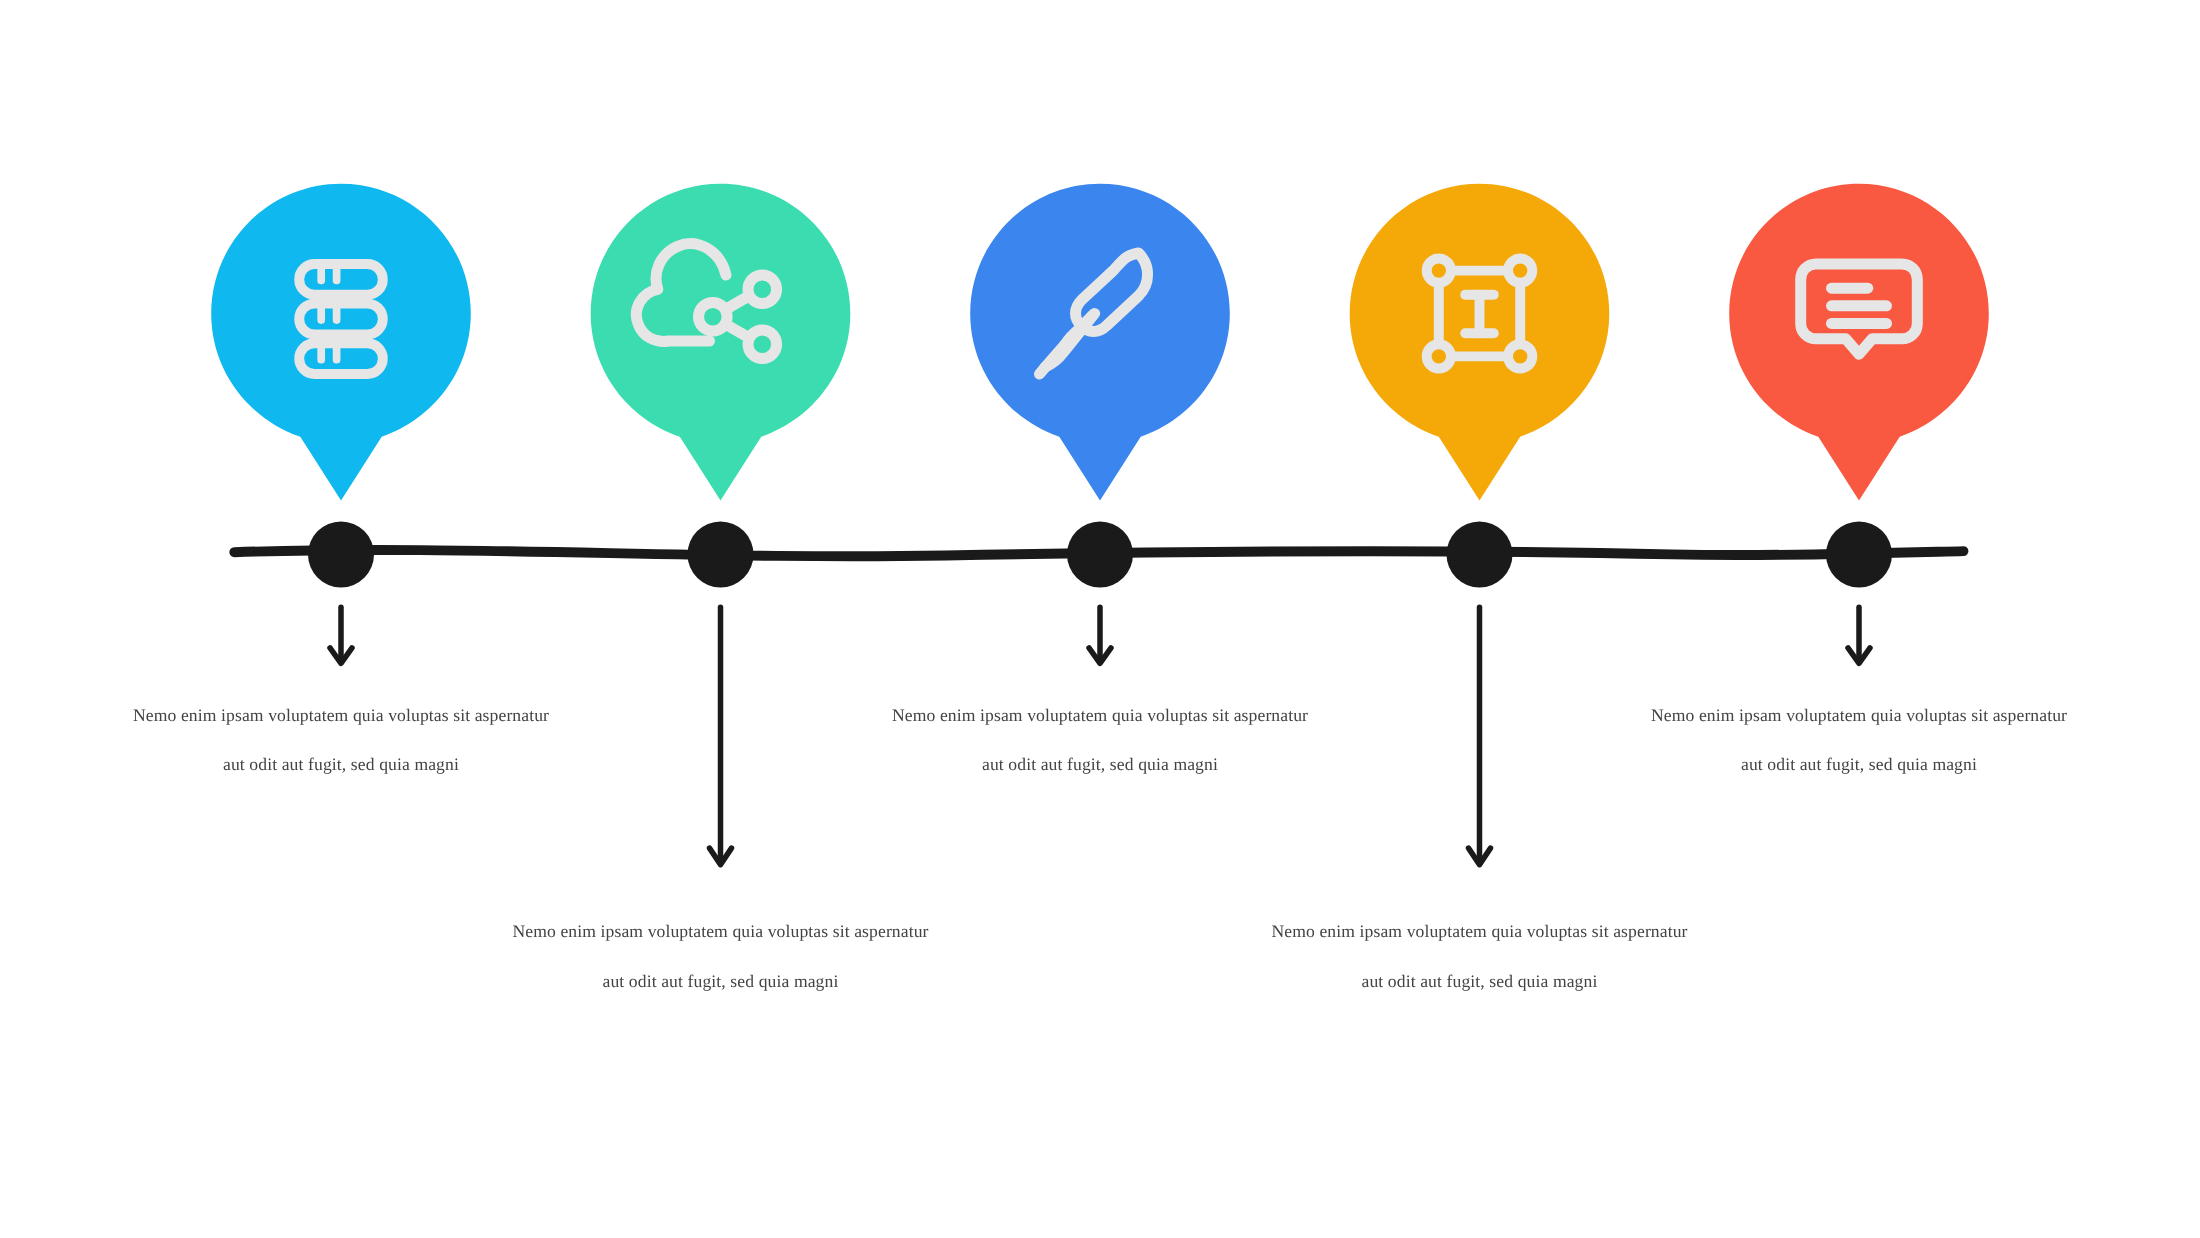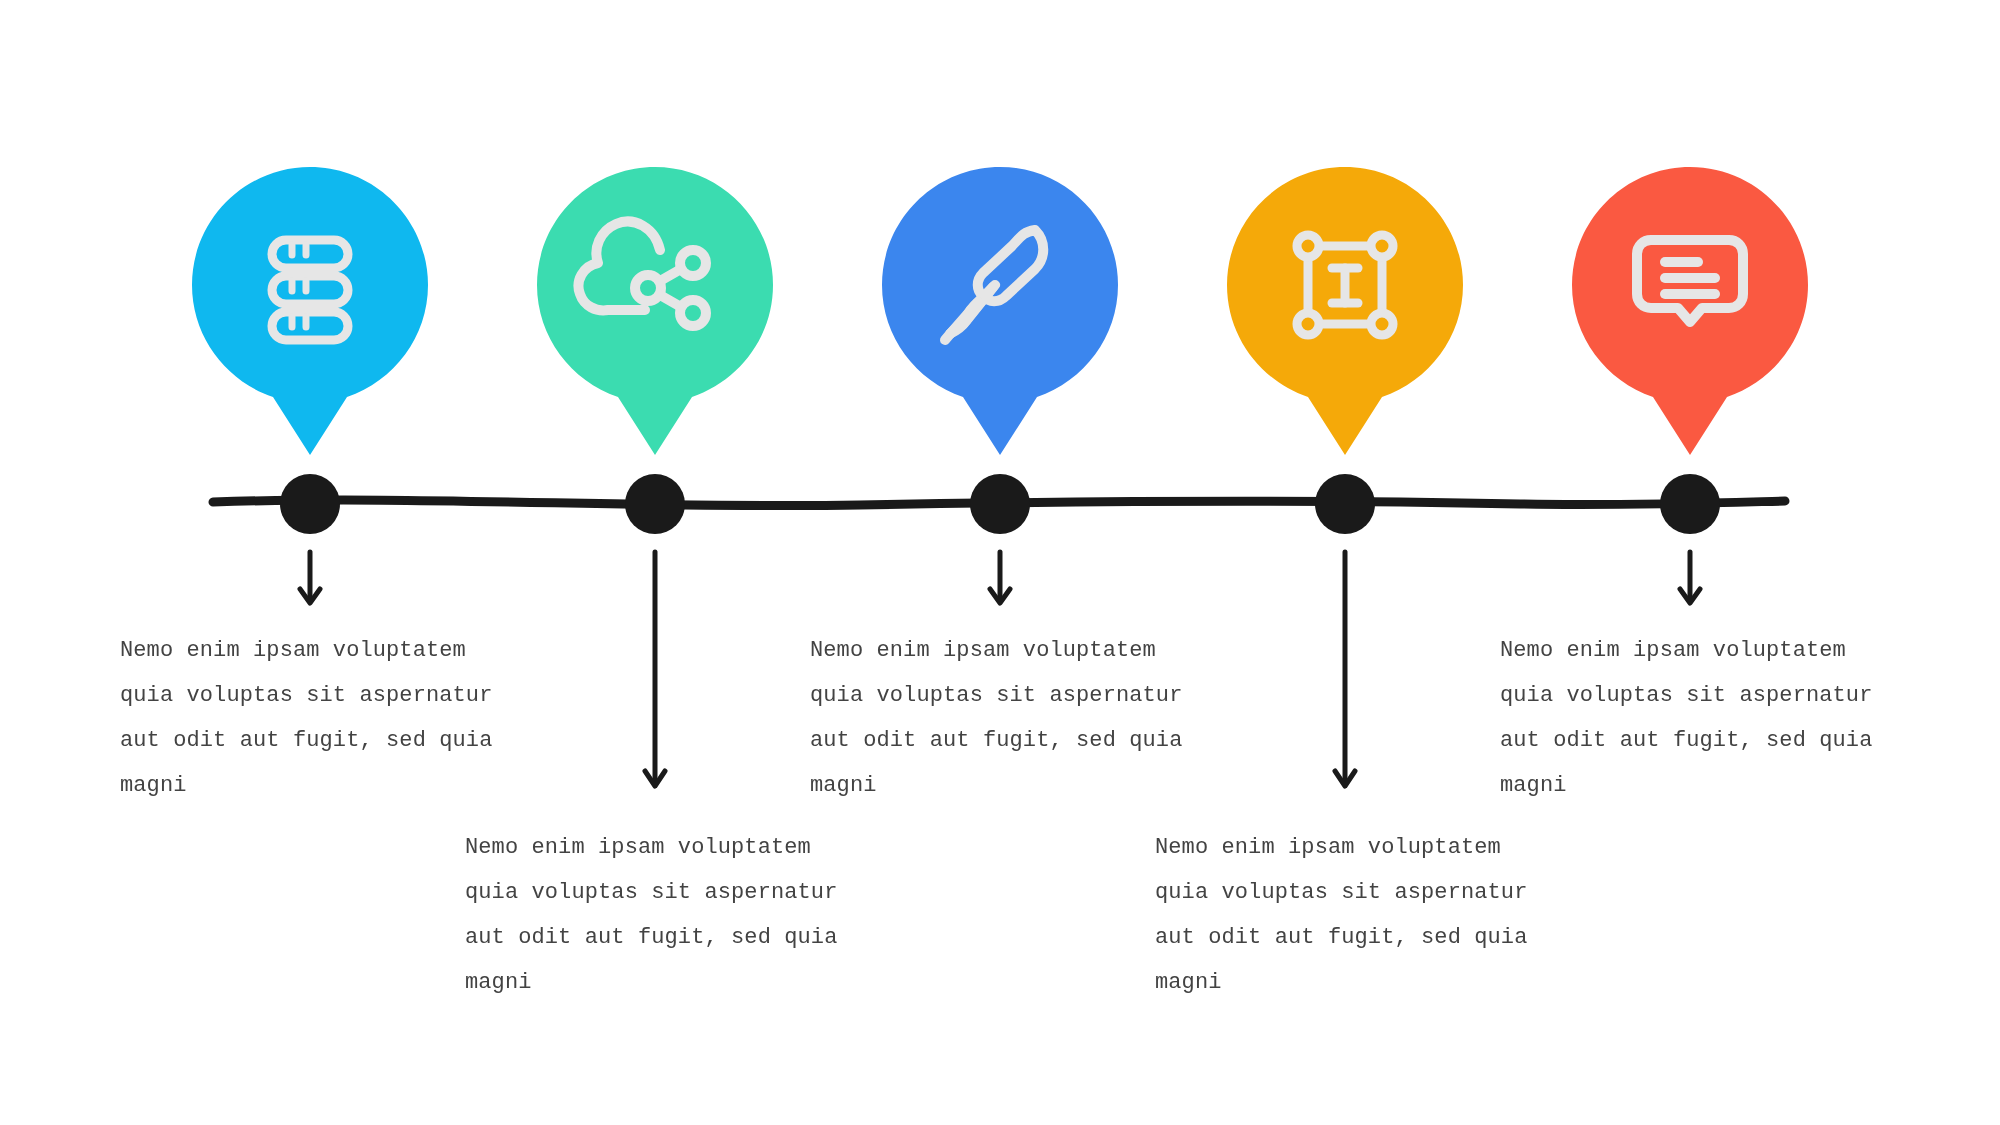--- a/index.html
+++ b/index.html
@@ -23,22 +23,23 @@
   }
   .svg-layer {
     position: absolute;
     left: 0; top: 0;
     width: 2000px;
     height: 1125px;
   }
   .caption {
     position: absolute;
     width: 380px;
-    font-family: Liberation Mono, monospace;
-    font-size: 22px;
+    text-align: center;
+    font-family: Liberation Serif, serif;
+    font-size: 16px;
     line-height: 45px;
     color: #434343;
     letter-spacing: 0.1px;
     white-space: normal;
   }
   .caption-top { }
   .caption-bottom { }
 </style>
 </head>
 <body>

